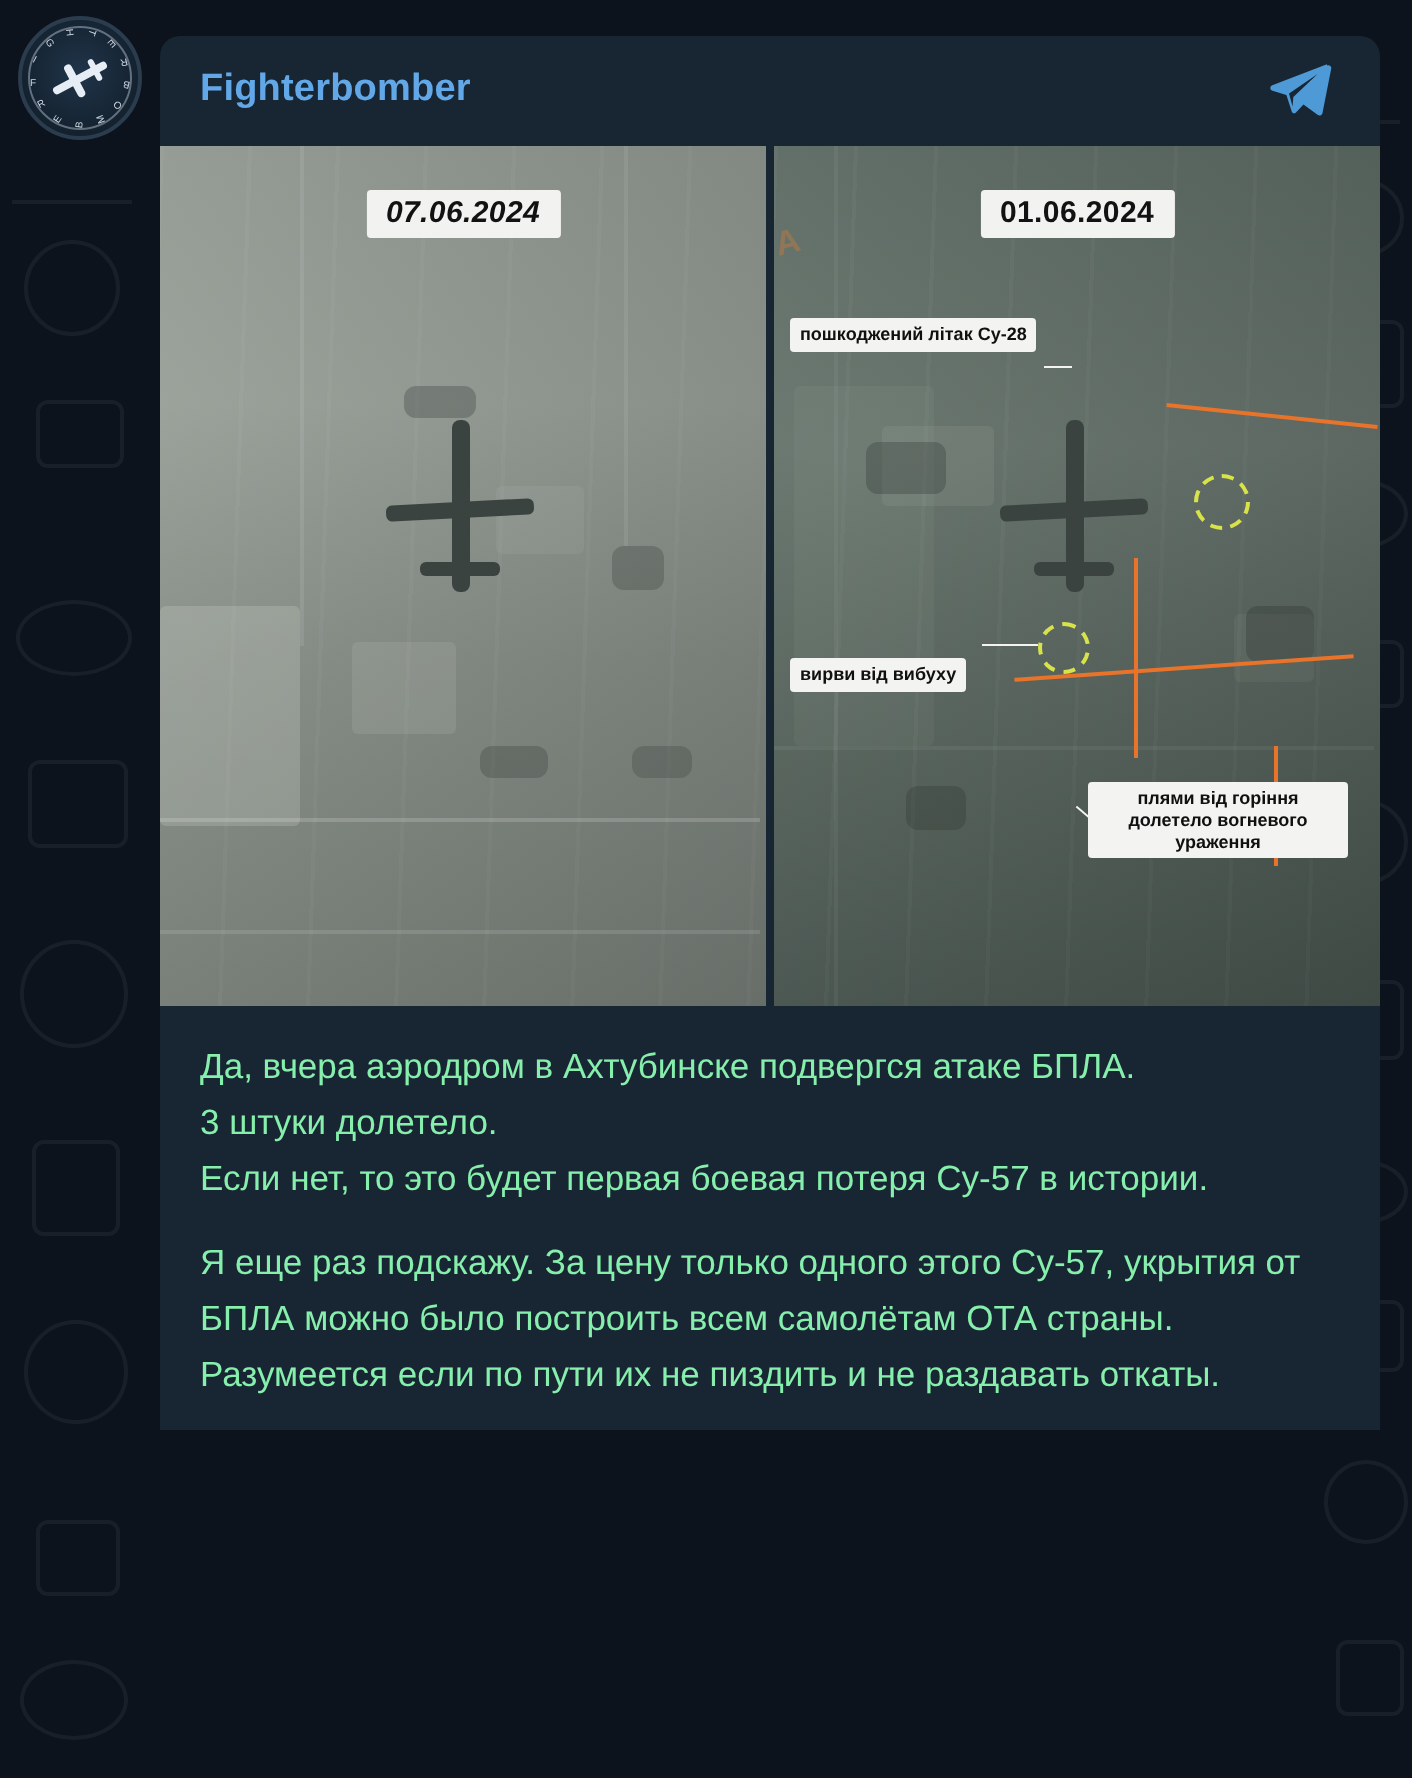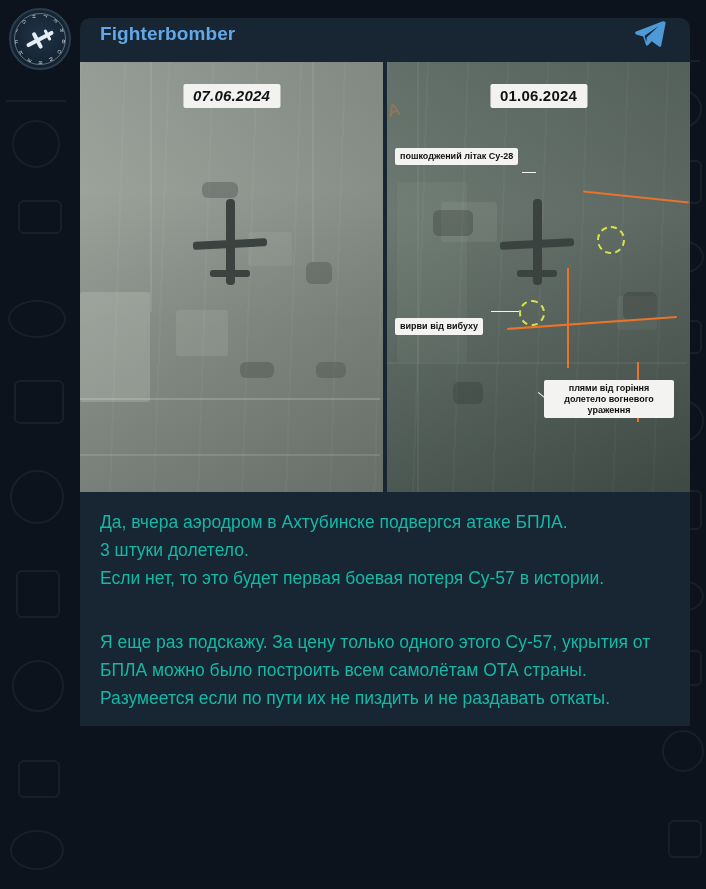--- a/index.html
+++ b/index.html
@@ -103,21 +103,21 @@
     top: 18px;
     width: 610px;
     background: #182533;
     border-radius: 10px 10px 0 0;
     overflow: hidden;
   }
   .msg-header {
     display: flex;
     align-items: center;
     justify-content: space-between;
-    padding: 0 18px 12px 20px;
+    padding: 11px 18px 12px 20px;
   }
   .channel-name {
     color: #62a8e8;
     font-size: 19px;
     font-weight: bold;
     letter-spacing: .1px;
   }
   .tg-icon {
     width: 32px;
     height: 32px;
@@ -246,30 +246,30 @@
   }
   .damage-line {
     position: absolute;
     background: #e8732a;
     height: 2px;
   }
 
   
   .body-text {
     background: #182533;
-    color: #14b8a6;
+    color: #86efac;
     font-size: 17.5px;
     line-height: 28px;
     padding: 16px 18px 14px 20px;
   }
   .body-text p {
     margin: 0;
   }
   .body-text p.gap {
-    margin-top: 36px;
+    margin-top: 14px;
   }
 </style>
 </head>
 <body>
 
 <div class="wallpaper">
   <div class="doodle" style="left:12px;top:120px;width:44px;height:44px;"></div>
   <div class="doodle sq" style="left:18px;top:200px;width:40px;height:30px;"></div>
   <div class="doodle" style="left:8px;top:300px;width:54px;height:34px;"></div>
   <div class="doodle sq" style="left:14px;top:380px;width:46px;height:40px;"></div>

